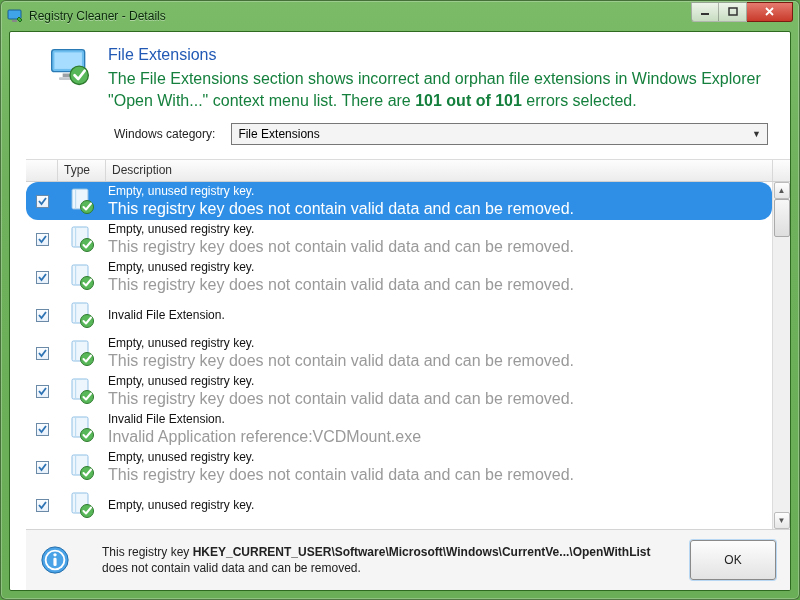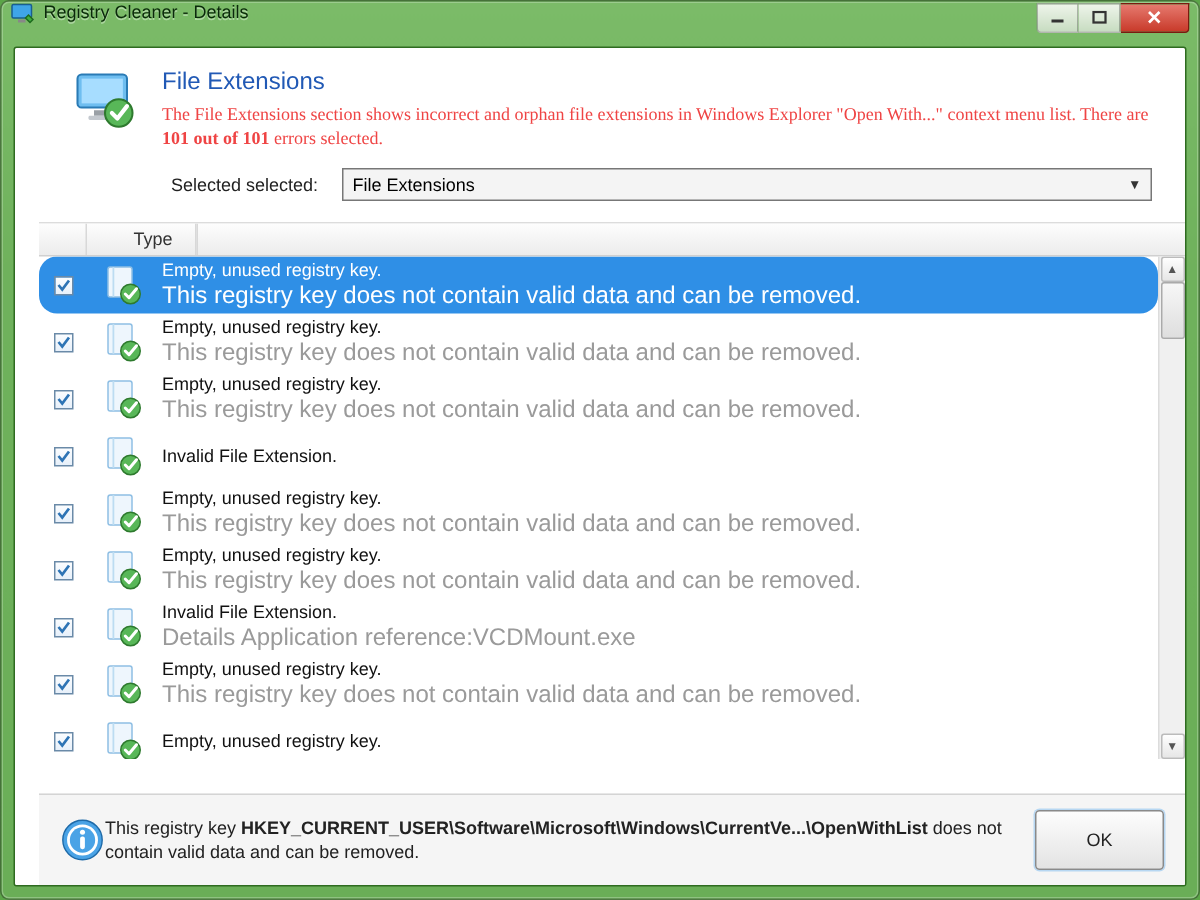--- a/index.html
+++ b/index.html
@@ -9,21 +9,21 @@
   
   .window-border {
     position: absolute; inset: 0;
     border: 1px solid rgba(0,0,0,0.35);
     background: linear-gradient(#7bbb68, #6fb15c 30%, #6aae57);
     border-radius: 6px;
     box-shadow: inset 0 0 0 1px rgba(255,255,255,0.25);
   }
   .titlebar {
     position: absolute; top: 0; left: 0; right: 0; height: 30px;
-    display: flex; padding: 0 6px;
+    display: flex; align-items: center; padding: 0 6px;
   }
   .title-icon {
     width: 16px; height: 16px; margin-right: 6px;
     display: inline-flex; align-items: center; justify-content: center;
   }
   .title-text { color: #0a290a; font-size: 12px; text-shadow: 0 1px 0 rgba(255,255,255,0.4); }
   .title-buttons { position: absolute; top: 1px; right: 6px; display: flex; }
   .tb-btn {
     width: 28px; height: 20px; border: 1px solid rgba(0,0,0,0.25);
     background: linear-gradient(#eef4ea, #c7dcc1);
@@ -46,21 +46,21 @@
   }
 
   .header {
     padding: 14px 22px 8px 22px;
     display: flex; gap: 16px; align-items: flex-start;
   }
   .header-icon { width: 44px; height: 44px; flex: 0 0 44px; }
   .header-text h1 {
     margin: 0 0 4px 0; font-size: 16px; font-weight: 400; color: #2159b5;
   }
-  .header-text p { margin: 0; color: #ef4444; font-size: 12px; line-height: 1.35; font-family: Liberation Serif, serif; }
+  .header-text p { margin: 0; color: #15803d; font-size: 16px; line-height: 1.35; }
 
   .category-row {
     display: flex; align-items: center; gap: 16px;
     padding: 4px 22px 14px 88px;
   }
   .category-row label { color: #222; }
   .category-select {
     flex: 1; height: 22px; border: 1px solid #777; background: #f4f4f4;
     display: flex; align-items: center; justify-content: space-between;
     padding: 0 6px; font-size: 12px;
@@ -70,21 +70,21 @@
   .list-wrap {
     flex: 1; border-top: 1px solid #dcdcdc; position: relative;
     display: flex; flex-direction: column; overflow: hidden;
   }
   .list-header {
     height: 22px; background: linear-gradient(#fdfdfd, #ececec);
     border-bottom: 1px solid #d0d0d0;
     display: flex; align-items: center; font-size: 12px; color: #333;
   }
   .col-check { width: 32px; border-right: 1px solid #d8d8d8; height:100%; }
-  .col-type  { width: 48px; padding-left: 6px; border-right: 1px solid #d8d8d8; line-height:21px;margin-left:25px; }
+  .col-type  { width: 48px; padding-left: 6px; border-right: 1px solid #d8d8d8; line-height:21px; }
   .col-desc  { flex: 1; padding-left: 6px; line-height:21px; }
   .col-scroll { width: 18px; border-left: 1px solid #d8d8d8; height:100%; }
 
   .list-body { flex: 1; overflow: hidden; position: relative; }
   .rows { position: absolute; inset: 0 18px 0 0; overflow: hidden; }
   .row {
     display: flex; align-items: center; height: 38px;
     border-bottom: 0px solid transparent;
     border-radius: 12px;
   }
@@ -111,21 +111,21 @@
     background:#f0f0f0; border-left:1px solid #dcdcdc;
     display:flex; flex-direction:column; align-items:center;
   }
   .sb-btn { width:16px; height:17px; background:linear-gradient(#fefefe,#e6e6e6); border:1px solid #bbb; border-radius:2px; display:flex; align-items:center; justify-content:center; font-size:8px; color:#555; }
   .sb-track { flex:1; width:16px; position:relative; }
   .sb-thumb { position:absolute; top:0; left:0; right:0; height:38px; background:linear-gradient(#f7f7f7,#dedede); border:1px solid #aaa; border-radius:2px; }
 
   
   .footer {
     border-top: 1px solid #d4d4d4; background:#f5f5f5;
-    padding: 10px 14px; display:flex; align-items:center; gap:0;margin-top:23px;
+    padding: 10px 14px; display:flex; align-items:center; gap:32px;
   }
   .info-icon { width:30px; height:30px; flex:0 0 30px; }
   .footer-text { flex:1; color:#222; font-size:12px; line-height:1.35; }
   .ok-btn {
     width: 86px; height: 40px; border: 1px solid #8a8a8a; border-radius:3px;
     background: linear-gradient(#fdfdfd,#e3e3e3); font-size:12px; color:#222;
     display:flex; align-items:center; justify-content:center;
     box-shadow: 0 0 0 1px #b7d7f2;
   }
 </style>
@@ -175,31 +175,32 @@
       </div>
       <div class="header-text">
         <h1>File Extensions</h1>
         <p>
           <span>The File Extensions section shows incorrect and orphan file extensions in Windows Explorer "Open With..." context menu list. There are </span><b>101 out of 101</b><span> errors selected.</span>
         </p>
       </div>
     </div>
 
     <div class="category-row">
-      <label>Selected selected:</label>
+      <label>Windows category:</label>
       <div class="category-select">
         <span>File Extensions</span>
         <span class="arrow">▼</span>
       </div>
     </div>
 
     <div class="list-wrap">
       <div class="list-header">
         <div class="col-check"></div>
         <div class="col-type">Type</div>
+        <div class="col-desc">Description</div>
         <div class="col-scroll"></div>
       </div>
       <div class="list-body">
         <div class="rows" id="rows">
             <div class="row selected">
     <div class="cell-check">
       <div class="chk">
         <svg width="11" height="11">
                     <path d="M2 5 L4.5 8 L9 2" stroke="#2e74b5" stroke-width="1.8" fill="none"></path>
                   </svg>
@@ -347,21 +348,21 @@
         <svg viewBox="0 0 28 28" width="28" height="28">
           <rect x="4" y="2" width="16" height="20" rx="1.5" fill="#eef6fd" stroke="#8fbfe4"></rect>
           <rect x="7" y="2" width="1.2" height="20" fill="#bcdcf2"></rect>
           <circle cx="19" cy="20" r="6.5" fill="#58b758" stroke="#2e7a2e"></circle>
           <path d="M15.5 20 L18 22.5 L23 16.5" stroke="#fff" stroke-width="2" fill="none" stroke-linecap="round" stroke-linejoin="round"></path>
         </svg>
       </div>
     </div>
     <div class="cell-desc">
       <div class="title-line">Invalid File Extension.</div>
-      <div class="sub-line">Details Application reference:VCDMount.exe</div>
+      <div class="sub-line">Invalid Application reference:VCDMount.exe</div>
     </div>
   </div>
             <div class="row">
     <div class="cell-check">
       <div class="chk">
         <svg width="11" height="11">
                     <path d="M2 5 L4.5 8 L9 2" stroke="#2e74b5" stroke-width="1.8" fill="none"></path>
                   </svg>
       </div>
     </div>

